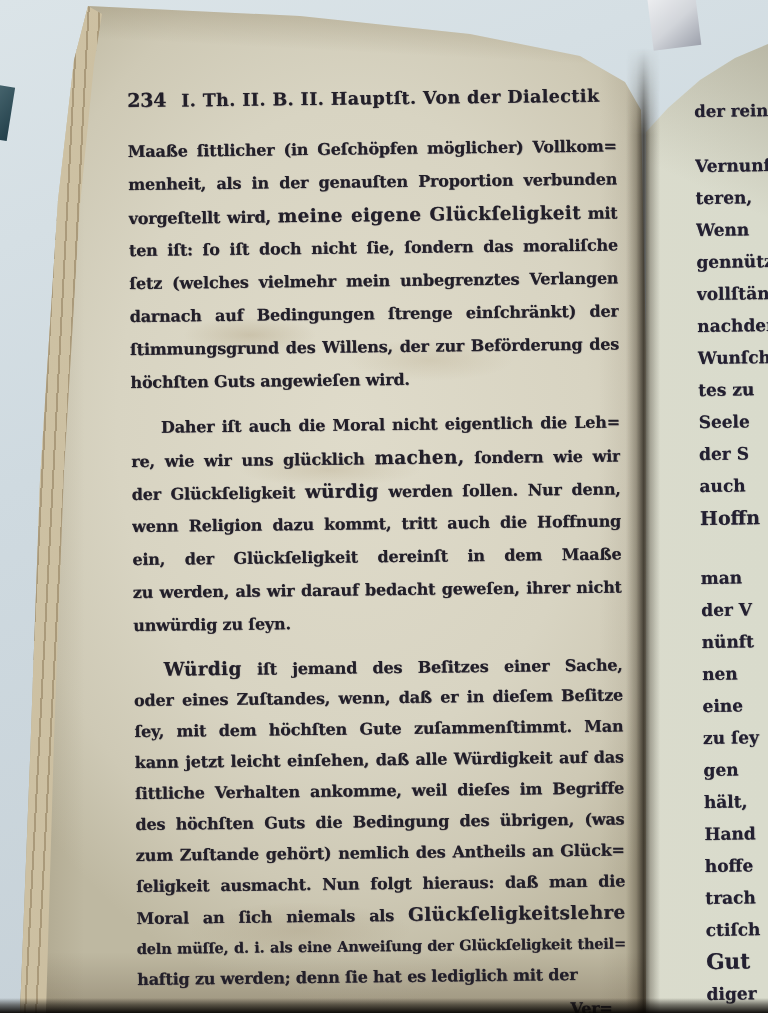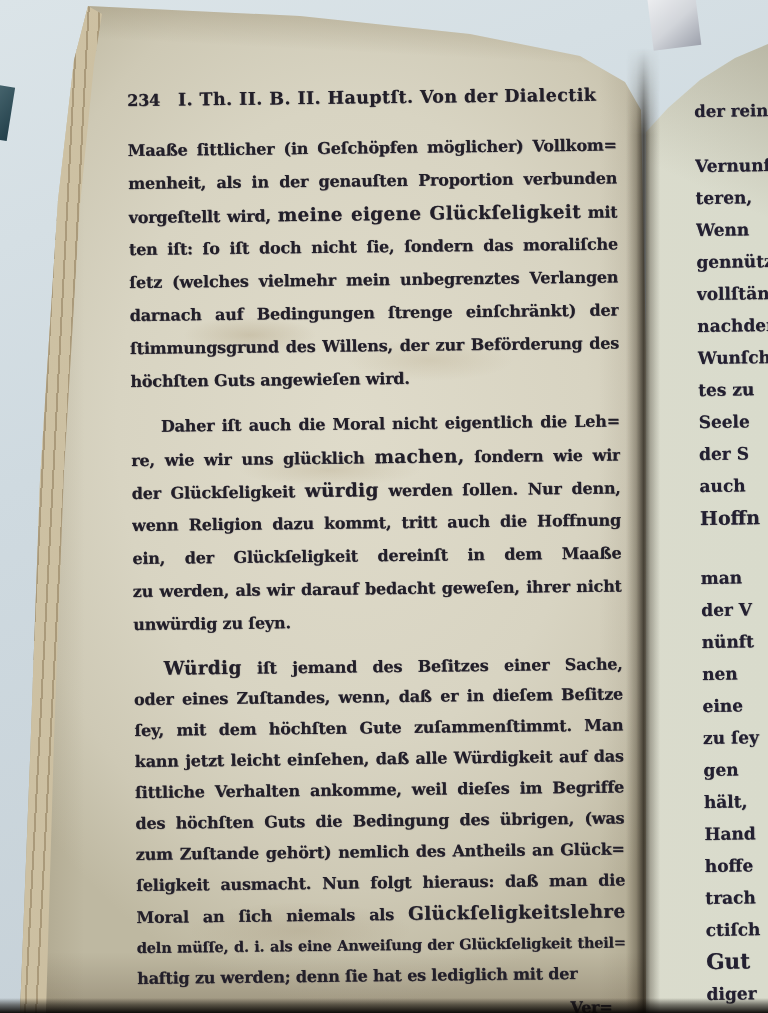--- a/index.html
+++ b/index.html
@@ -40,21 +40,21 @@
     -webkit-mask-image:linear-gradient(180deg, rgba(0,0,0,0) 0%, #000 9%);
     mask-image:linear-gradient(180deg, rgba(0,0,0,0) 0%, #000 9%);}
   .bottom-shadow{position:absolute;left:0;bottom:0;width:768px;height:15px;
     background:linear-gradient(180deg, rgba(15,12,8,0) 0%, rgba(15,12,8,0.50) 45%, rgba(7,5,3,0.95) 100%);}
 
   .left-text{position:absolute;left:127px;top:84px;width:489px;
     transform:rotate(-0.65deg);transform-origin:0 0;
     color:#221f29;font-weight:bold;font-size:16px;letter-spacing:-0.2px;
     text-shadow:0.3px 0.3px 0.7px rgba(25,18,35,0.65);}
   .running-header{display:flex;align-items:baseline;line-height:33px;margin-bottom:17px;}
-  .pageno{font-size:16px;margin-right:4px;}
+  .pageno{font-size:19px;margin-right:4px;}
   .htitle{flex:1;text-align:center;font-size:17.5px;letter-spacing:0.4px;padding-right:6px;}
   .para{margin-bottom:12px;}
   .line{line-height:33px;height:33px;overflow:hidden;text-align:justify;text-align-last:justify;}
   .para.tight .line{line-height:31px;height:31px;}
   .line.rag{text-align-last:left;}
   .line.small{font-size:14.5px;}
   .para.indent .line:first-child{text-indent:30px;}
   .em{font-size:18.5px;letter-spacing:0.3px;}
   .catchword{line-height:26px;text-align:right;padding-right:14px;margin-top:-6px;}
 

